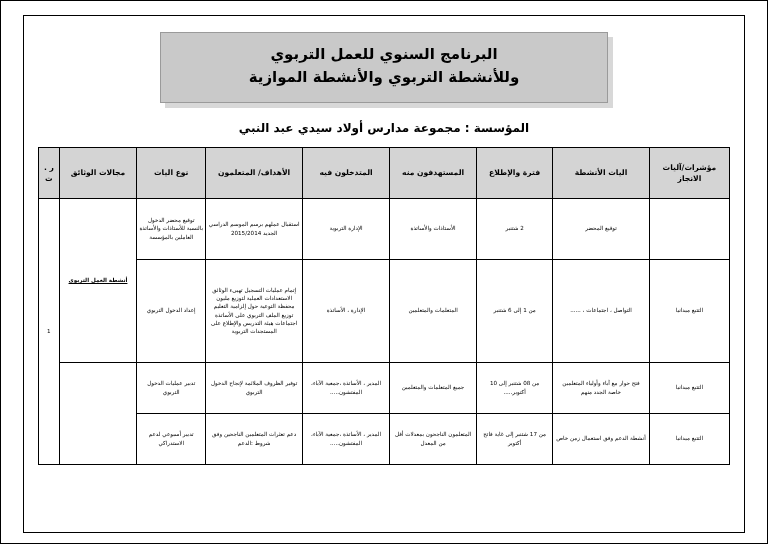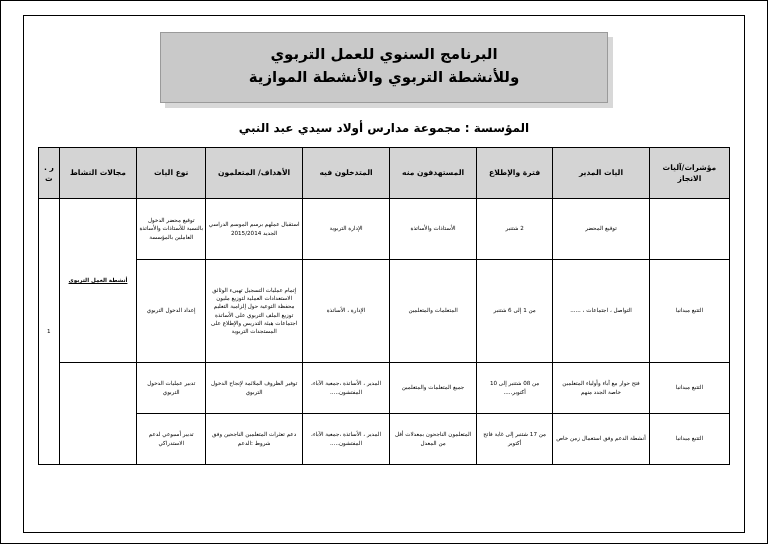--- a/index.html
+++ b/index.html
@@ -138,27 +138,27 @@
           <col class="col-ben">
         <col class="col-int">
           <col class="col-obj">
           <col class="col-typ">
           <col class="col-dom">
           <col class="col-idx">
       </colgroup>
       <thead>
         <tr>
           <th class="vhead">مؤشرات/آليات الانجاز</th>
-          <th class="vhead">اليات المدير</th>
+          <th class="vhead">اليات الأنشطة</th>
           <th class="vhead">فترة والإطلاع</th>
           <th class="vhead">المستهدفون منه</th>
           <th class="vhead">المتدخلون فيه</th>
           <th class="vhead">الأهداف/ المتعلمون</th>
           <th class="vhead">نوع اليات</th>
-          <th class="vhead">مجالات النشاط</th>
+          <th class="vhead">مجالات الوثائق</th>
           <th class="vhead">ر . ت</th>
         </tr>
       </thead>
       <tbody>
         <tr class="row1">
           <td class="cell-small"></td>
           <td class="cell-small">توقيع المحضر</td>
           <td class="cell-small">2 شتنبر</td>
           <td class="cell-small">الأستاذات والأساتذة</td>
           <td class="cell-small">الإدارة التربوية</td>

